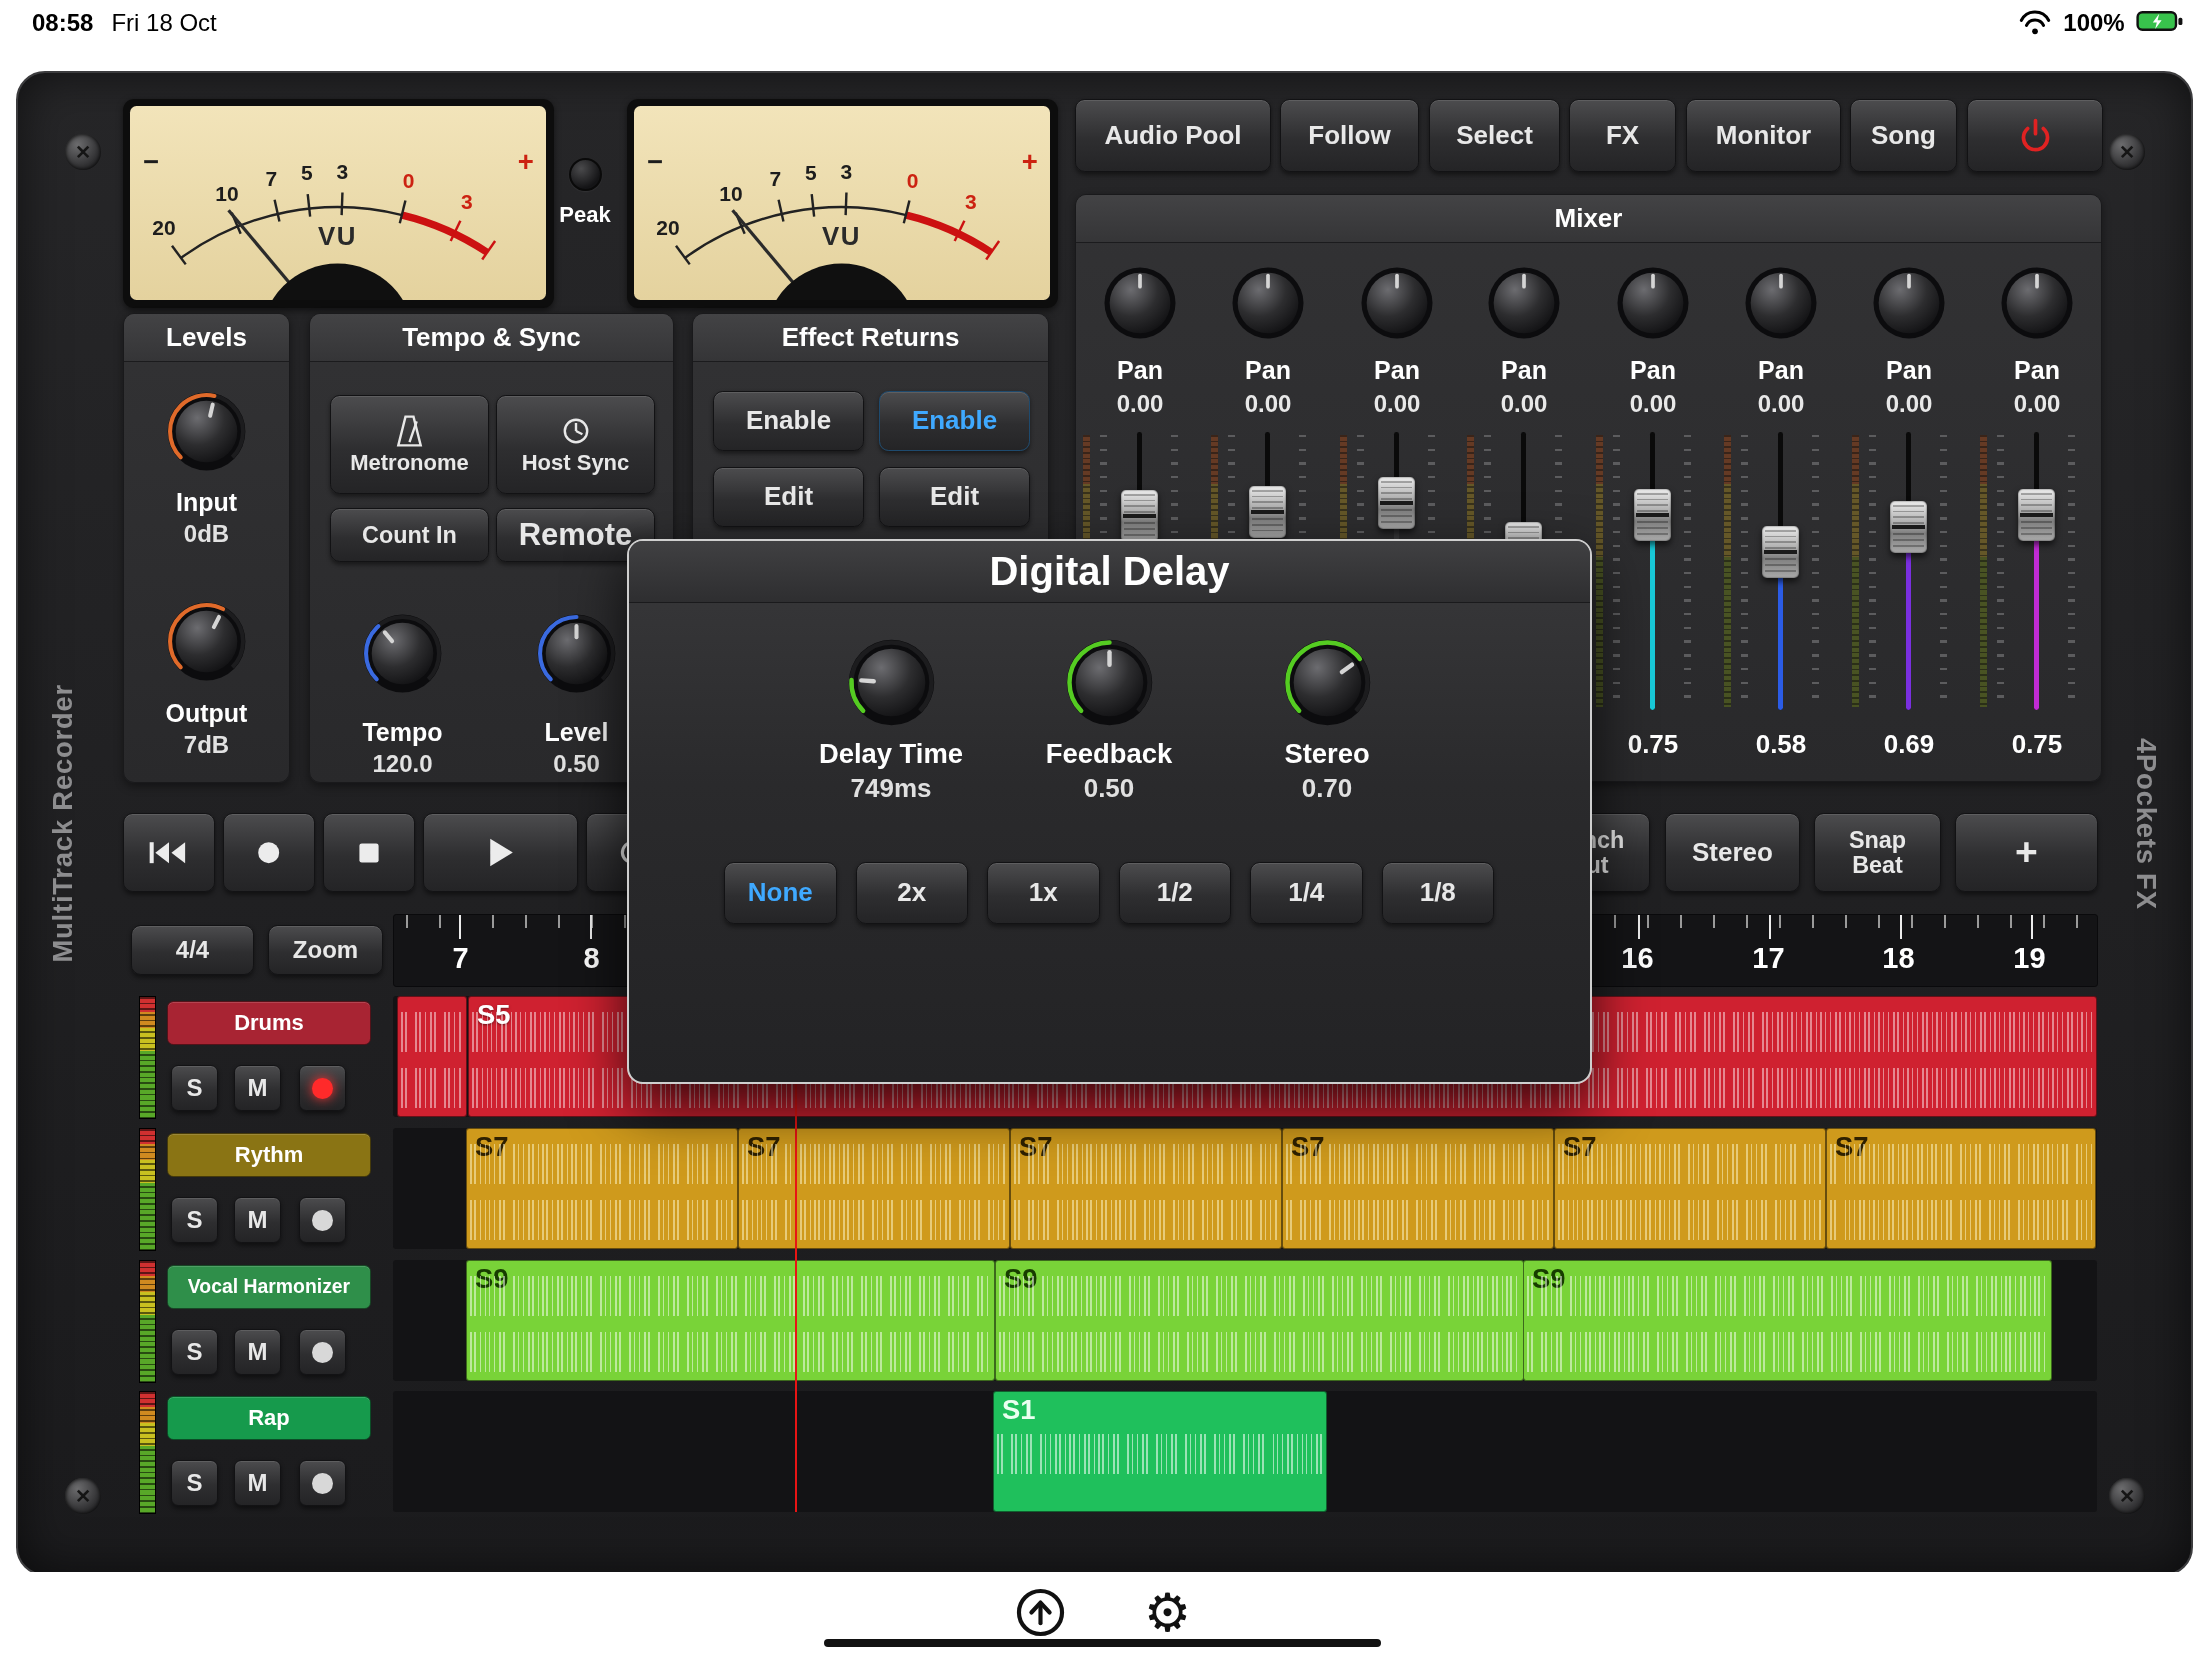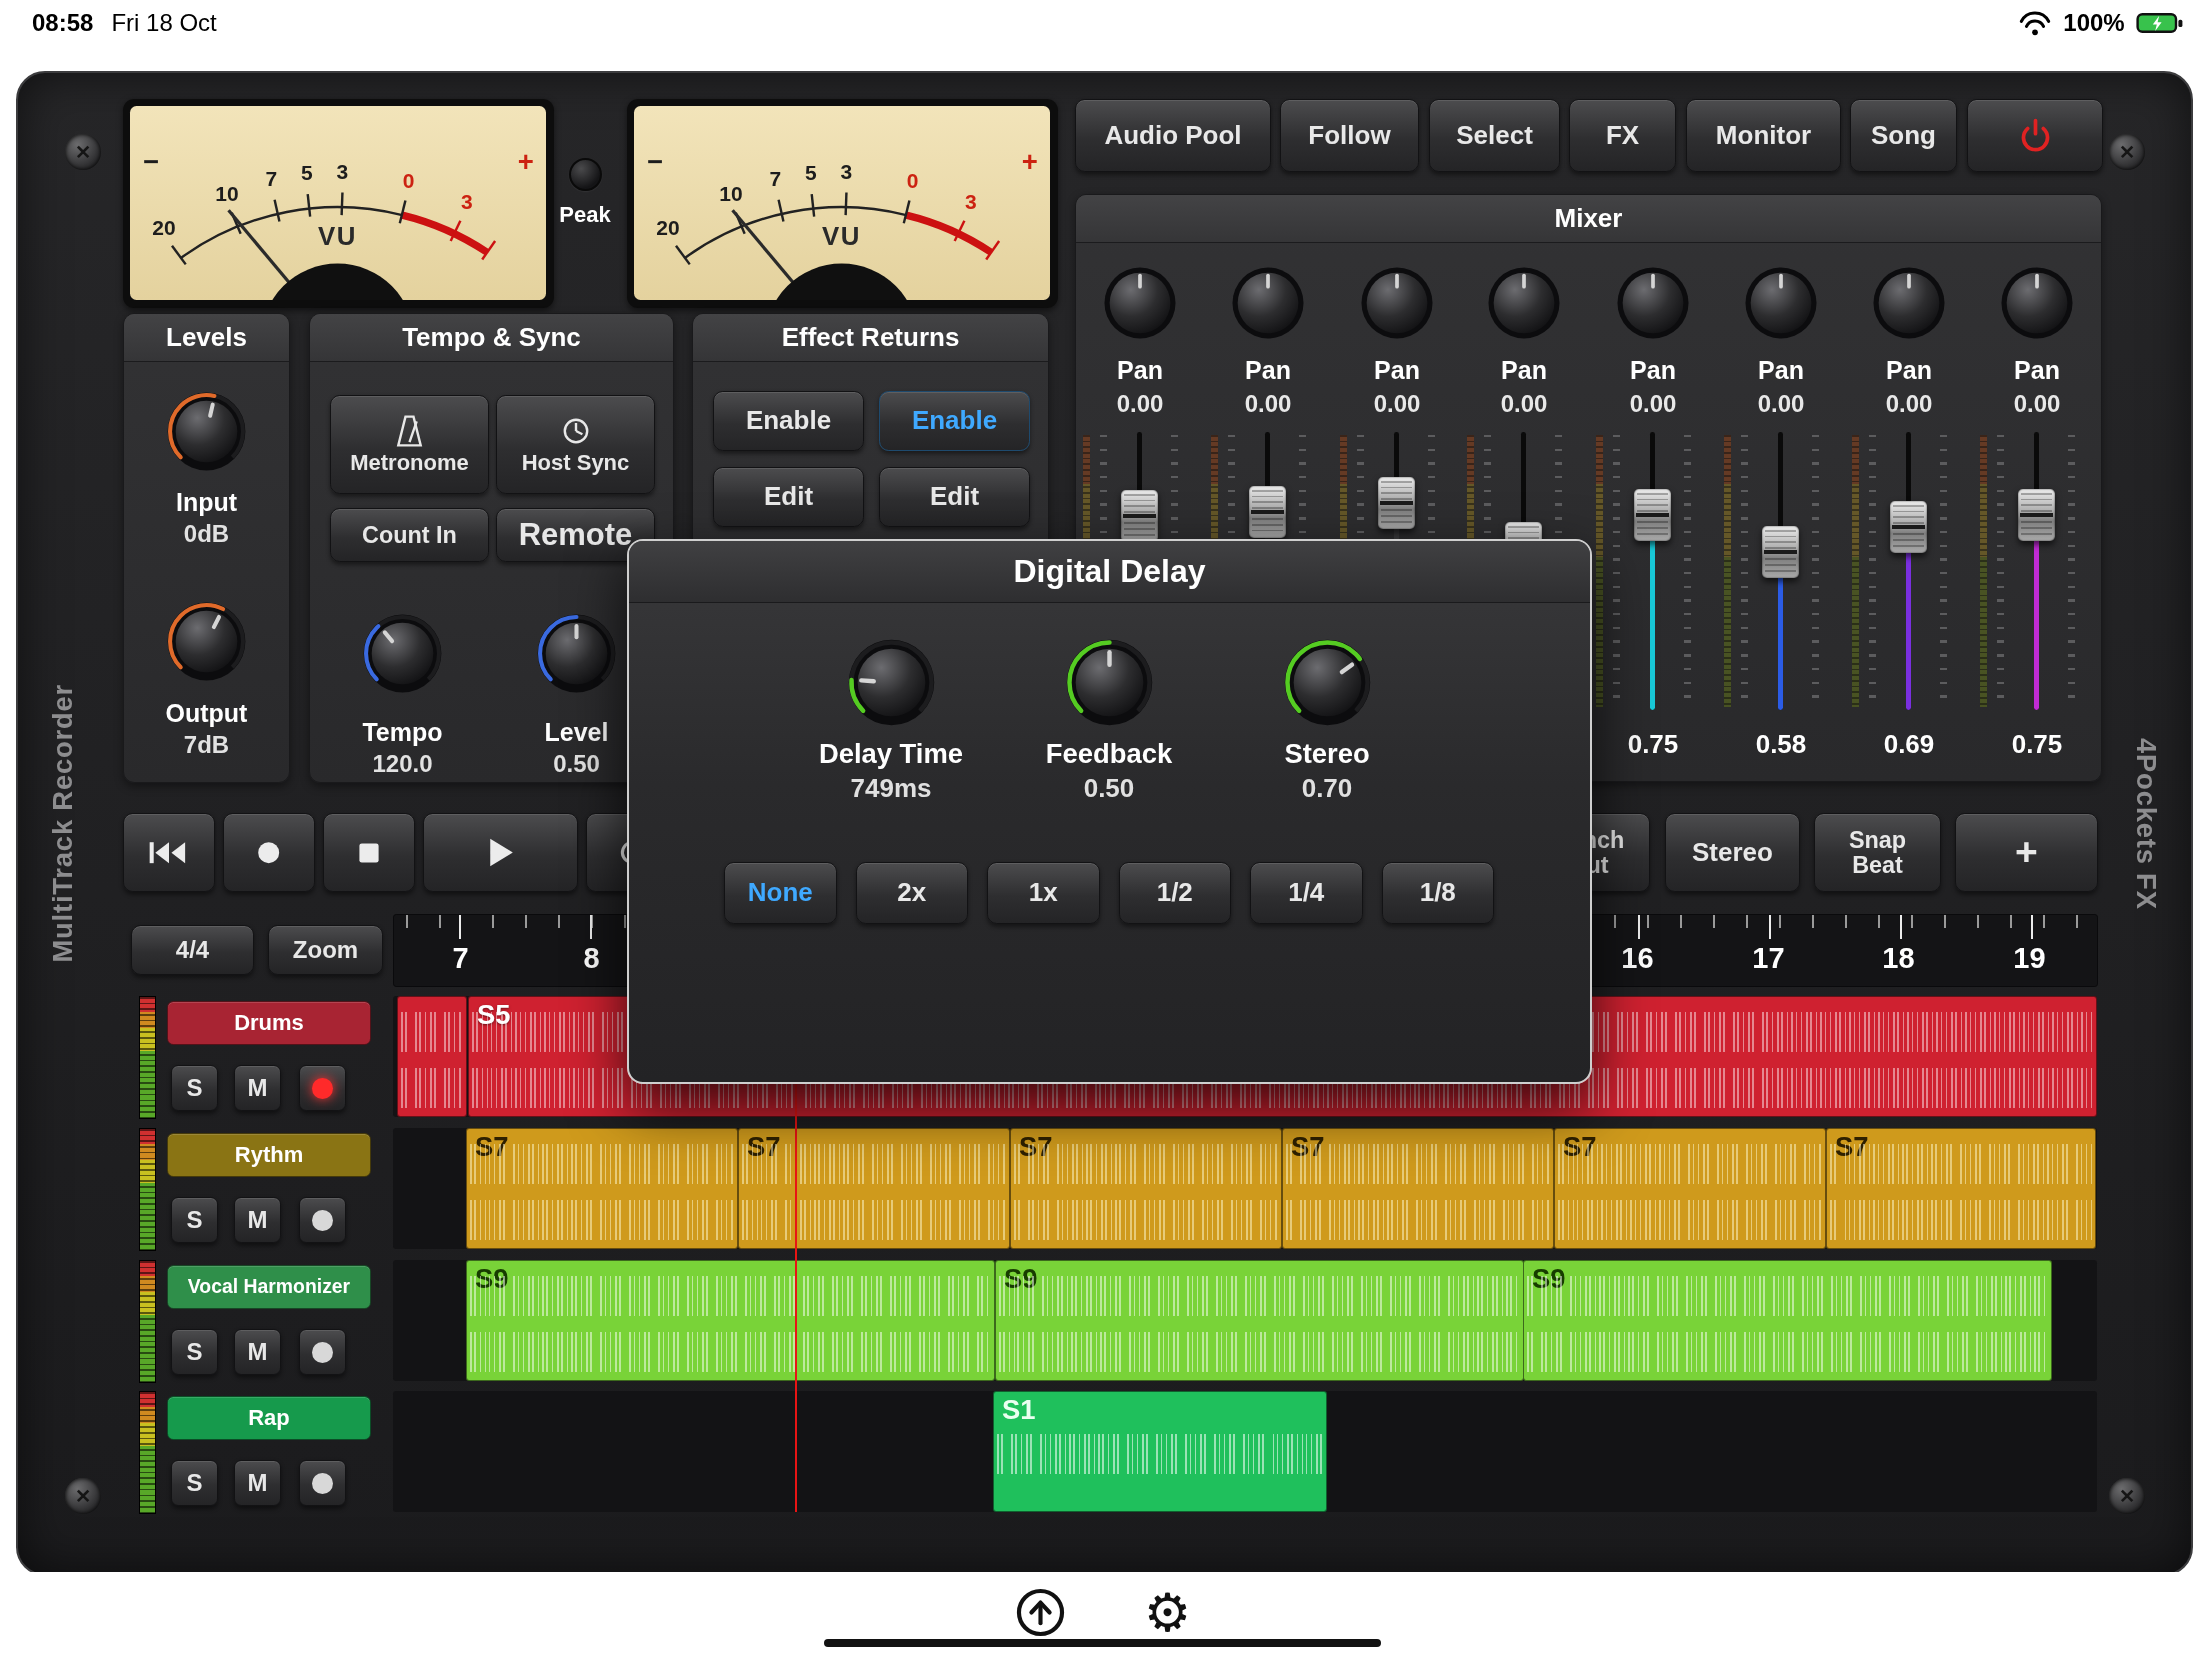--- a/index.html
+++ b/index.html
@@ -4,21 +4,21 @@
 <style>
   html,body{margin:0;padding:0}
   body{width:2205px;height:1653px;position:relative;background:#fff;overflow:hidden;
        font-family:"Liberation Sans",sans-serif;-webkit-font-smoothing:antialiased}
 
   
   .statusbar{position:absolute;left:0;top:0;width:2205px;height:45px;display:flex;
              align-items:center;justify-content:space-between;color:#000;font-size:24px}
   .sb-left{display:flex;gap:18px;padding-left:32px;align-items:center}
   .sb-time{font-weight:bold}
-  .sb-right{display:flex;gap:11.3px;padding-right:21px;align-items:center;font-weight:bold}
+  .sb-right{display:flex;gap:11.3px;padding-right:21px;font-weight:bold}
 
   
   .frame{position:absolute;left:16px;top:71px;width:2173px;height:1501px;border-radius:29px;
          background:linear-gradient(180deg,#262628,#1b1b1d);border:2.4px solid #3c3c3e;
          box-shadow:inset 0 0 48px rgba(0,0,0,.6)}
   .screw{position:absolute;width:36px;height:36px;border-radius:50%;
          background:radial-gradient(circle at 35% 30%,#6c6c6e,#2b2b2d 70%,#141416);
          box-shadow:inset 0 0 4px #000;display:flex;align-items:center;justify-content:center;
          color:#151515;font-size:19.4px;font-weight:bold}
   .sidelabel{position:absolute;top:0;height:100%;display:flex;align-items:center;justify-content:center;
@@ -104,21 +104,21 @@
   .clip .wf{position:absolute;left:3.2px;right:3.2px;height:40px;opacity:.85;
       background:repeating-linear-gradient(90deg,var(--wv) 0 1.6px,transparent 1.6px 4px,var(--wv) 4px 5.7px,
                  transparent 5.7px 9.7px,var(--wv) 9.7px 10.5px,transparent 10.5px 14.5px)}
   .wf.t{top:14.5px}.wf.b{bottom:8px}.wf.mid{top:42px}
   .playhead{position:absolute;left:777px;top:841px;width:2.4px;height:598px;background:#e81414;z-index:6}
 
   
   .modal{position:absolute;left:609px;top:466px;width:961px;height:541px;z-index:30;border-radius:16px;
          background:linear-gradient(180deg,#39393b,#2a2a2c 45%,#232325);border:2.4px solid #cfcfcf;
          box-shadow:0 22.6px 57px rgba(0,0,0,.75)}
-  .modal-h{height:61px;line-height:61px;text-align:center;color:#fff;font-weight:bold;font-size:32px;
+  .modal-h{height:61px;line-height:61px;text-align:center;color:#fff;font-weight:bold;font-size:40px;
            background:linear-gradient(180deg,#404042,#2e2e30);border-radius:13.7px 13.7px 0 0;border-bottom:1.6px solid #1a1a1c}
   .m-knob{position:absolute;top:97px;width:218px;text-align:center}
   .m-knob .knob{position:relative;margin:0 auto}
   .m-kl{margin-top:11.3px;color:#fff;font-weight:bold;font-size:27.4px}
   .m-kv{margin-top:3.2px;color:#e0e0e0;font-weight:bold;font-size:26px}
   .m-btns{position:absolute;left:95px;top:321px;width:770px;display:flex;gap:19px}
   .m-btn{flex:1;height:60px;position:relative;font-size:26px}
   .m-btn.active{color:#3fa9ff}
   .m-close{position:absolute;left:24px;right:24px;top:452px;height:58px;font-size:27.4px;
            background:linear-gradient(180deg,#2c2c2e,#1b1b1d);border-radius:8px}

